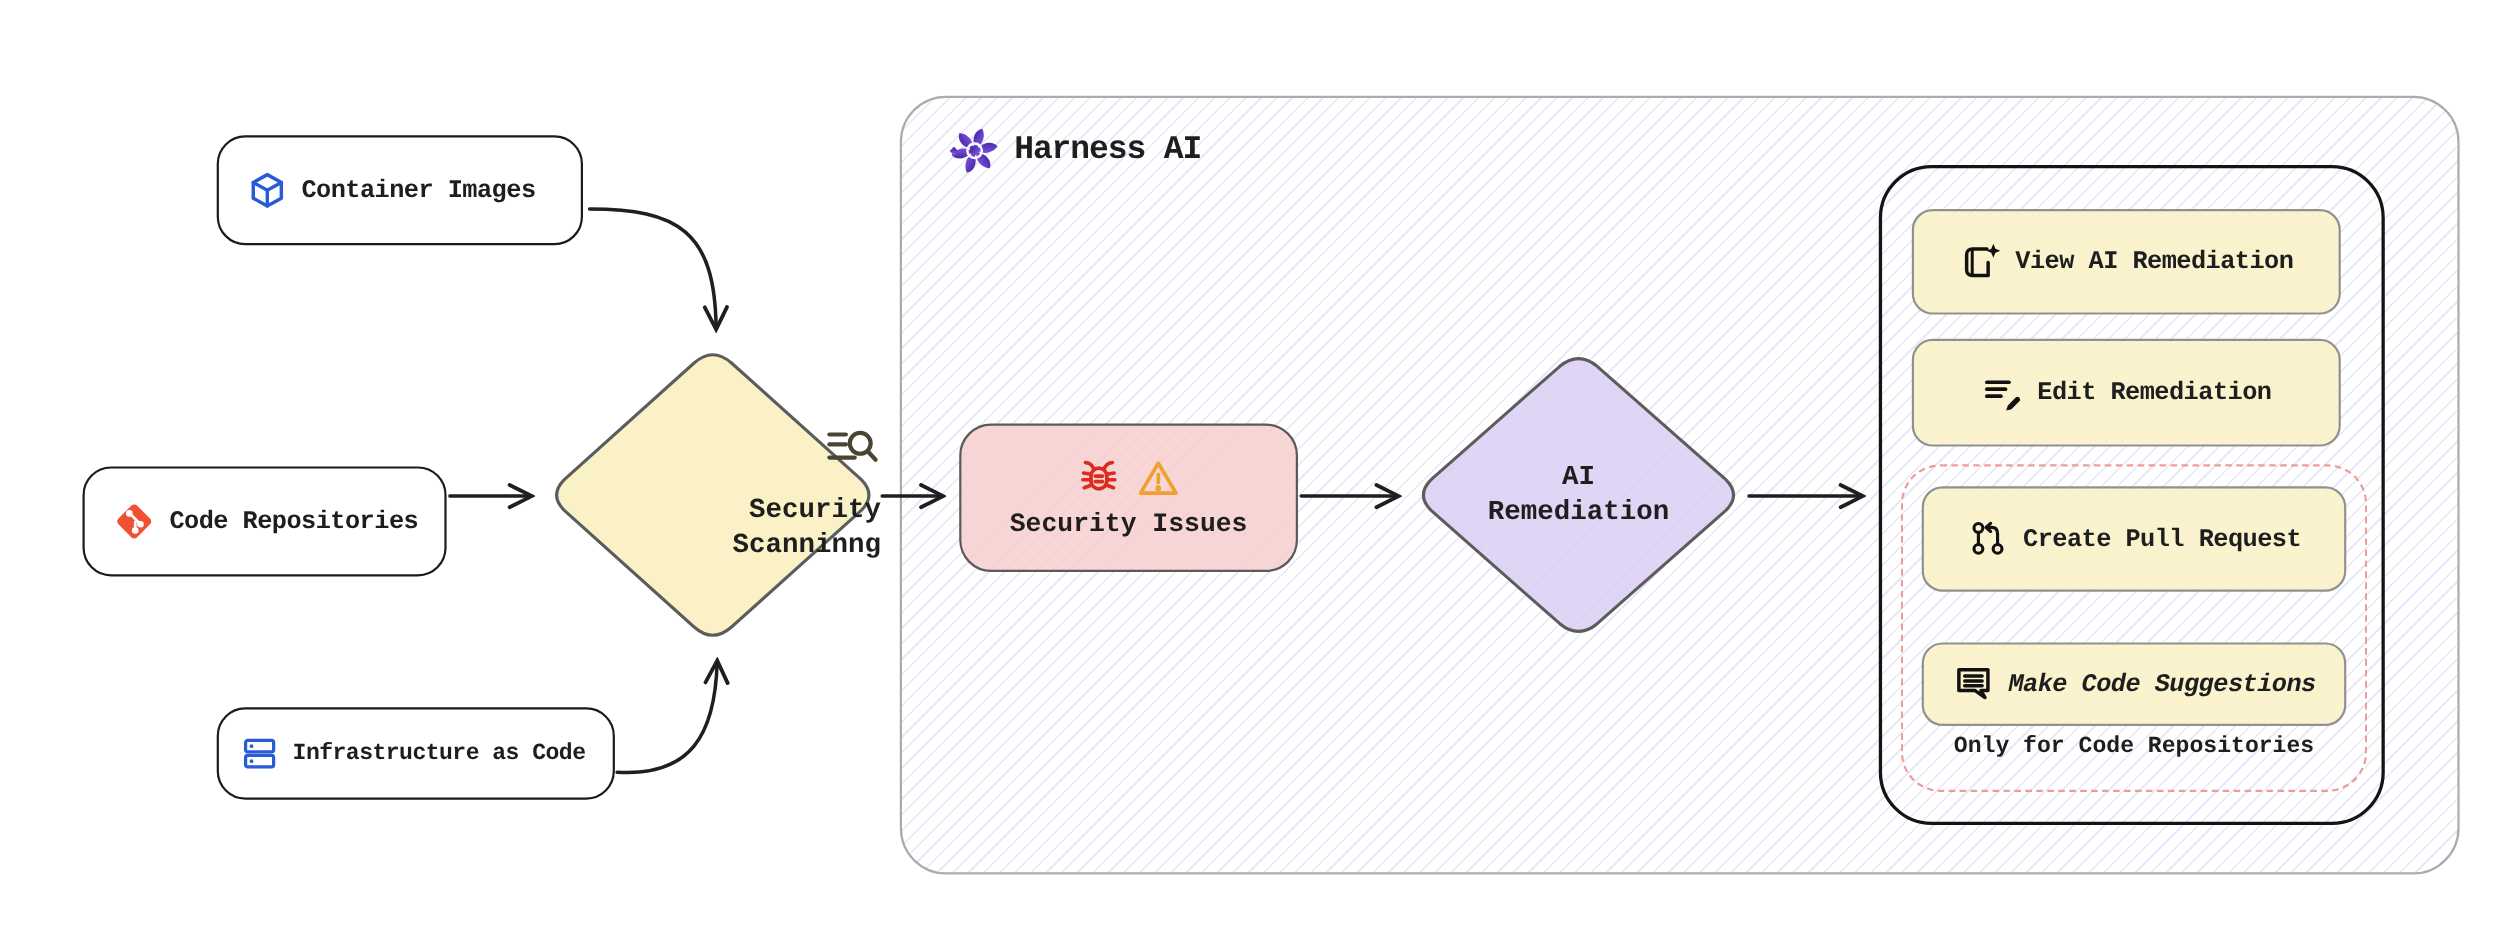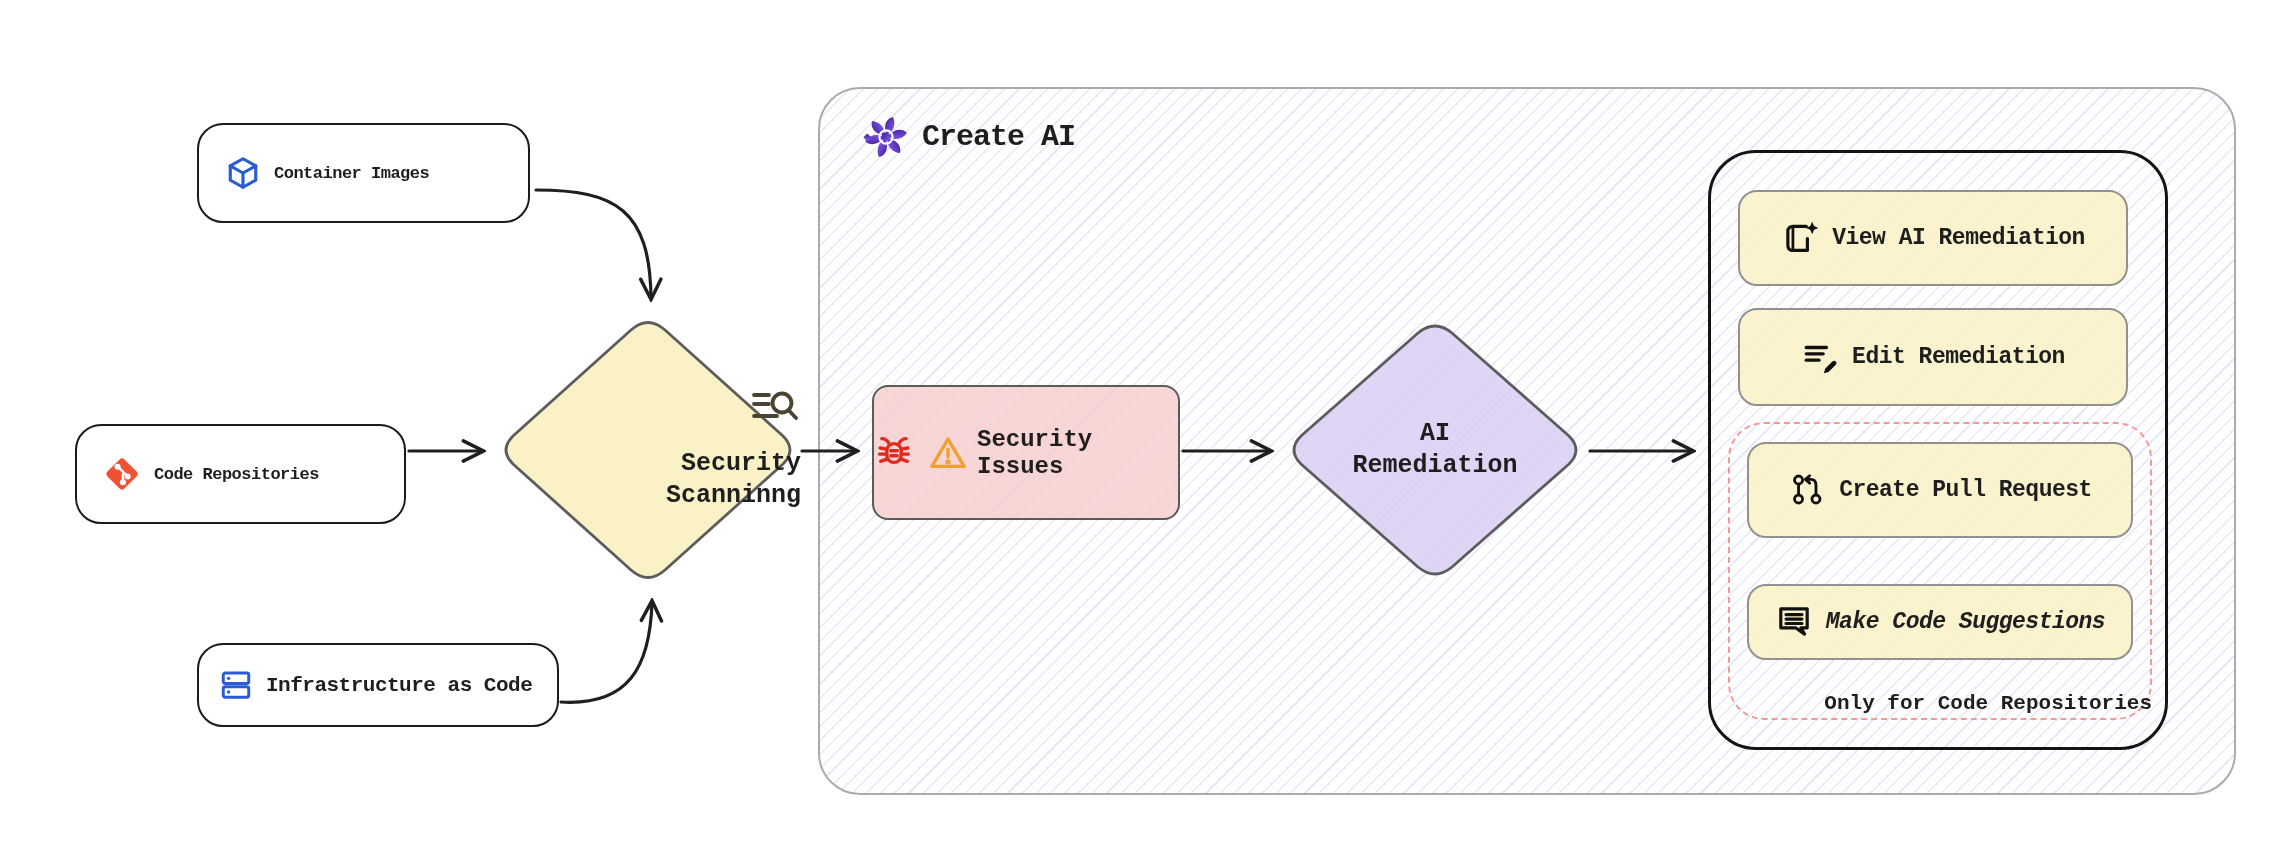--- a/index.html
+++ b/index.html
@@ -14,30 +14,30 @@
     border:2.5px solid #ababab;border-radius:42px;box-sizing:border-box;
     background:repeating-linear-gradient(135deg,rgba(146,152,228,0.22) 0 1.5px,transparent 1.5px 10px);
   }
   .harness-header{left:862px;top:114px;display:flex;align-items:center;gap:12px;}
   .harness-title{font-size:30px;font-weight:700;letter-spacing:-1px;}
   
   .source-box{
     display:flex;align-items:center;gap:13px;box-sizing:border-box;
     background:#ffffff;border:2.6px solid #1b1b1b;border-radius:26px;padding:0 18px 0 26px;
   }
-  .source-label{font-size:17px;font-weight:700;letter-spacing:-0.5px;white-space:nowrap;}
+  .source-label{font-size:23px;font-weight:700;letter-spacing:-0.5px;white-space:nowrap;}
   .source-label.small{font-size:21px;}
   
   .diamond-content{display:flex;flex-direction:column;align-items:center;justify-content:center;text-align:center;}
   .diamond-label{font-size:25px;font-weight:700;line-height:32px;}
   
   .issues-box{
     left:872px;top:385px;width:308px;height:135px;box-sizing:border-box;
-    background:rgba(246,203,203,0.78);border:2.6px solid #5a5a5a;border-radius:16px;
-    display:flex;flex-direction:row;align-items:center;justify-content:center;gap:9px;
+    background:rgba(246,203,203,0.78);border:2.6px solid #5a5a5a;border-radius:29px;
+    display:flex;flex-direction:column;align-items:center;justify-content:center;gap:9px;
   }
   .issues-icons{display:flex;align-items:center;gap:14px;}
   .issues-label{font-size:24px;font-weight:700;}
   
   .action-panel{
     left:1708px;top:150px;width:460px;height:600px;box-sizing:border-box;
     border:3px solid #141414;border-radius:48px;background:transparent;
   }
   .action-btn{
     box-sizing:border-box;display:flex;align-items:center;justify-content:center;gap:13px;
@@ -89,21 +89,21 @@
           <path d="M23 20 C20 11 24 4 30 3 C33 9 31 17 25 20 Z" transform="rotate(120 23 23)"></path>
           <path d="M23 20 C20 11 24 4 30 3 C33 9 31 17 25 20 Z" transform="rotate(180 23 23)"></path>
           <path d="M23 20 C20 11 24 4 30 3 C33 9 31 17 25 20 Z" transform="rotate(240 23 23)"></path>
           <path d="M23 20 C20 11 24 4 30 3 C33 9 31 17 25 20 Z" transform="rotate(300 23 23)"></path>
           <rect x="1.5" y="20.5" width="5.5" height="5.5" transform="rotate(45 4.2 23.2)"></rect>
           <circle cx="23" cy="23" r="4.4"></circle>
         </g>
         <circle cx="23" cy="23" r="6.6" fill="none" stroke="#ffffff" stroke-width="2.2"></circle>
       </svg>
     </span>
-    <span class="harness-title">Create AI</span>
+    <span class="harness-title">Harness AI</span>
   </div>
 
   <div class="abs source-box" style="left:197px;top:123px;width:333px;height:100px;">
     <span class="icon">
       <svg width="36" height="36" viewBox="0 0 24 24" fill="none" stroke="#2a5bd7" stroke-width="2.1" stroke-linejoin="round" stroke-linecap="round">
         <path d="M12 2.5 L20.5 7.25 V16.75 L12 21.5 L3.5 16.75 V7.25 Z"></path>
         <path d="M3.5 7.25 L12 12 L20.5 7.25"></path>
         <path d="M12 12 V21.5"></path>
       </svg>
     </span>
@@ -245,17 +245,17 @@
       <svg width="38" height="38" viewBox="0 0 36 36" fill="none" stroke="#111111" stroke-width="3" stroke-linejoin="round" stroke-linecap="round">
         <path d="M5.5 5.5 H30.5 V23.5 H24.5 L28 29.5 L19.5 23.5 H5.5 Z"></path>
         <line x1="10.5" y1="11" x2="25.5" y2="11"></line>
         <line x1="10.5" y1="15.2" x2="25.5" y2="15.2"></line>
         <line x1="10.5" y1="19.4" x2="25.5" y2="19.4"></line>
       </svg>
     </span>
     <span class="btn-label">Make Code Suggestions</span>
   </div>
 
-  <div class="abs" style="left:1728px;top:668px;width:424px;text-align:right;margin-top:24px;">
+  <div class="abs" style="left:1728px;top:668px;width:424px;text-align:center;">
     <span class="repo-note">Only for Code Repositories</span>
   </div>
 
 </div>
 
 </body></html>

